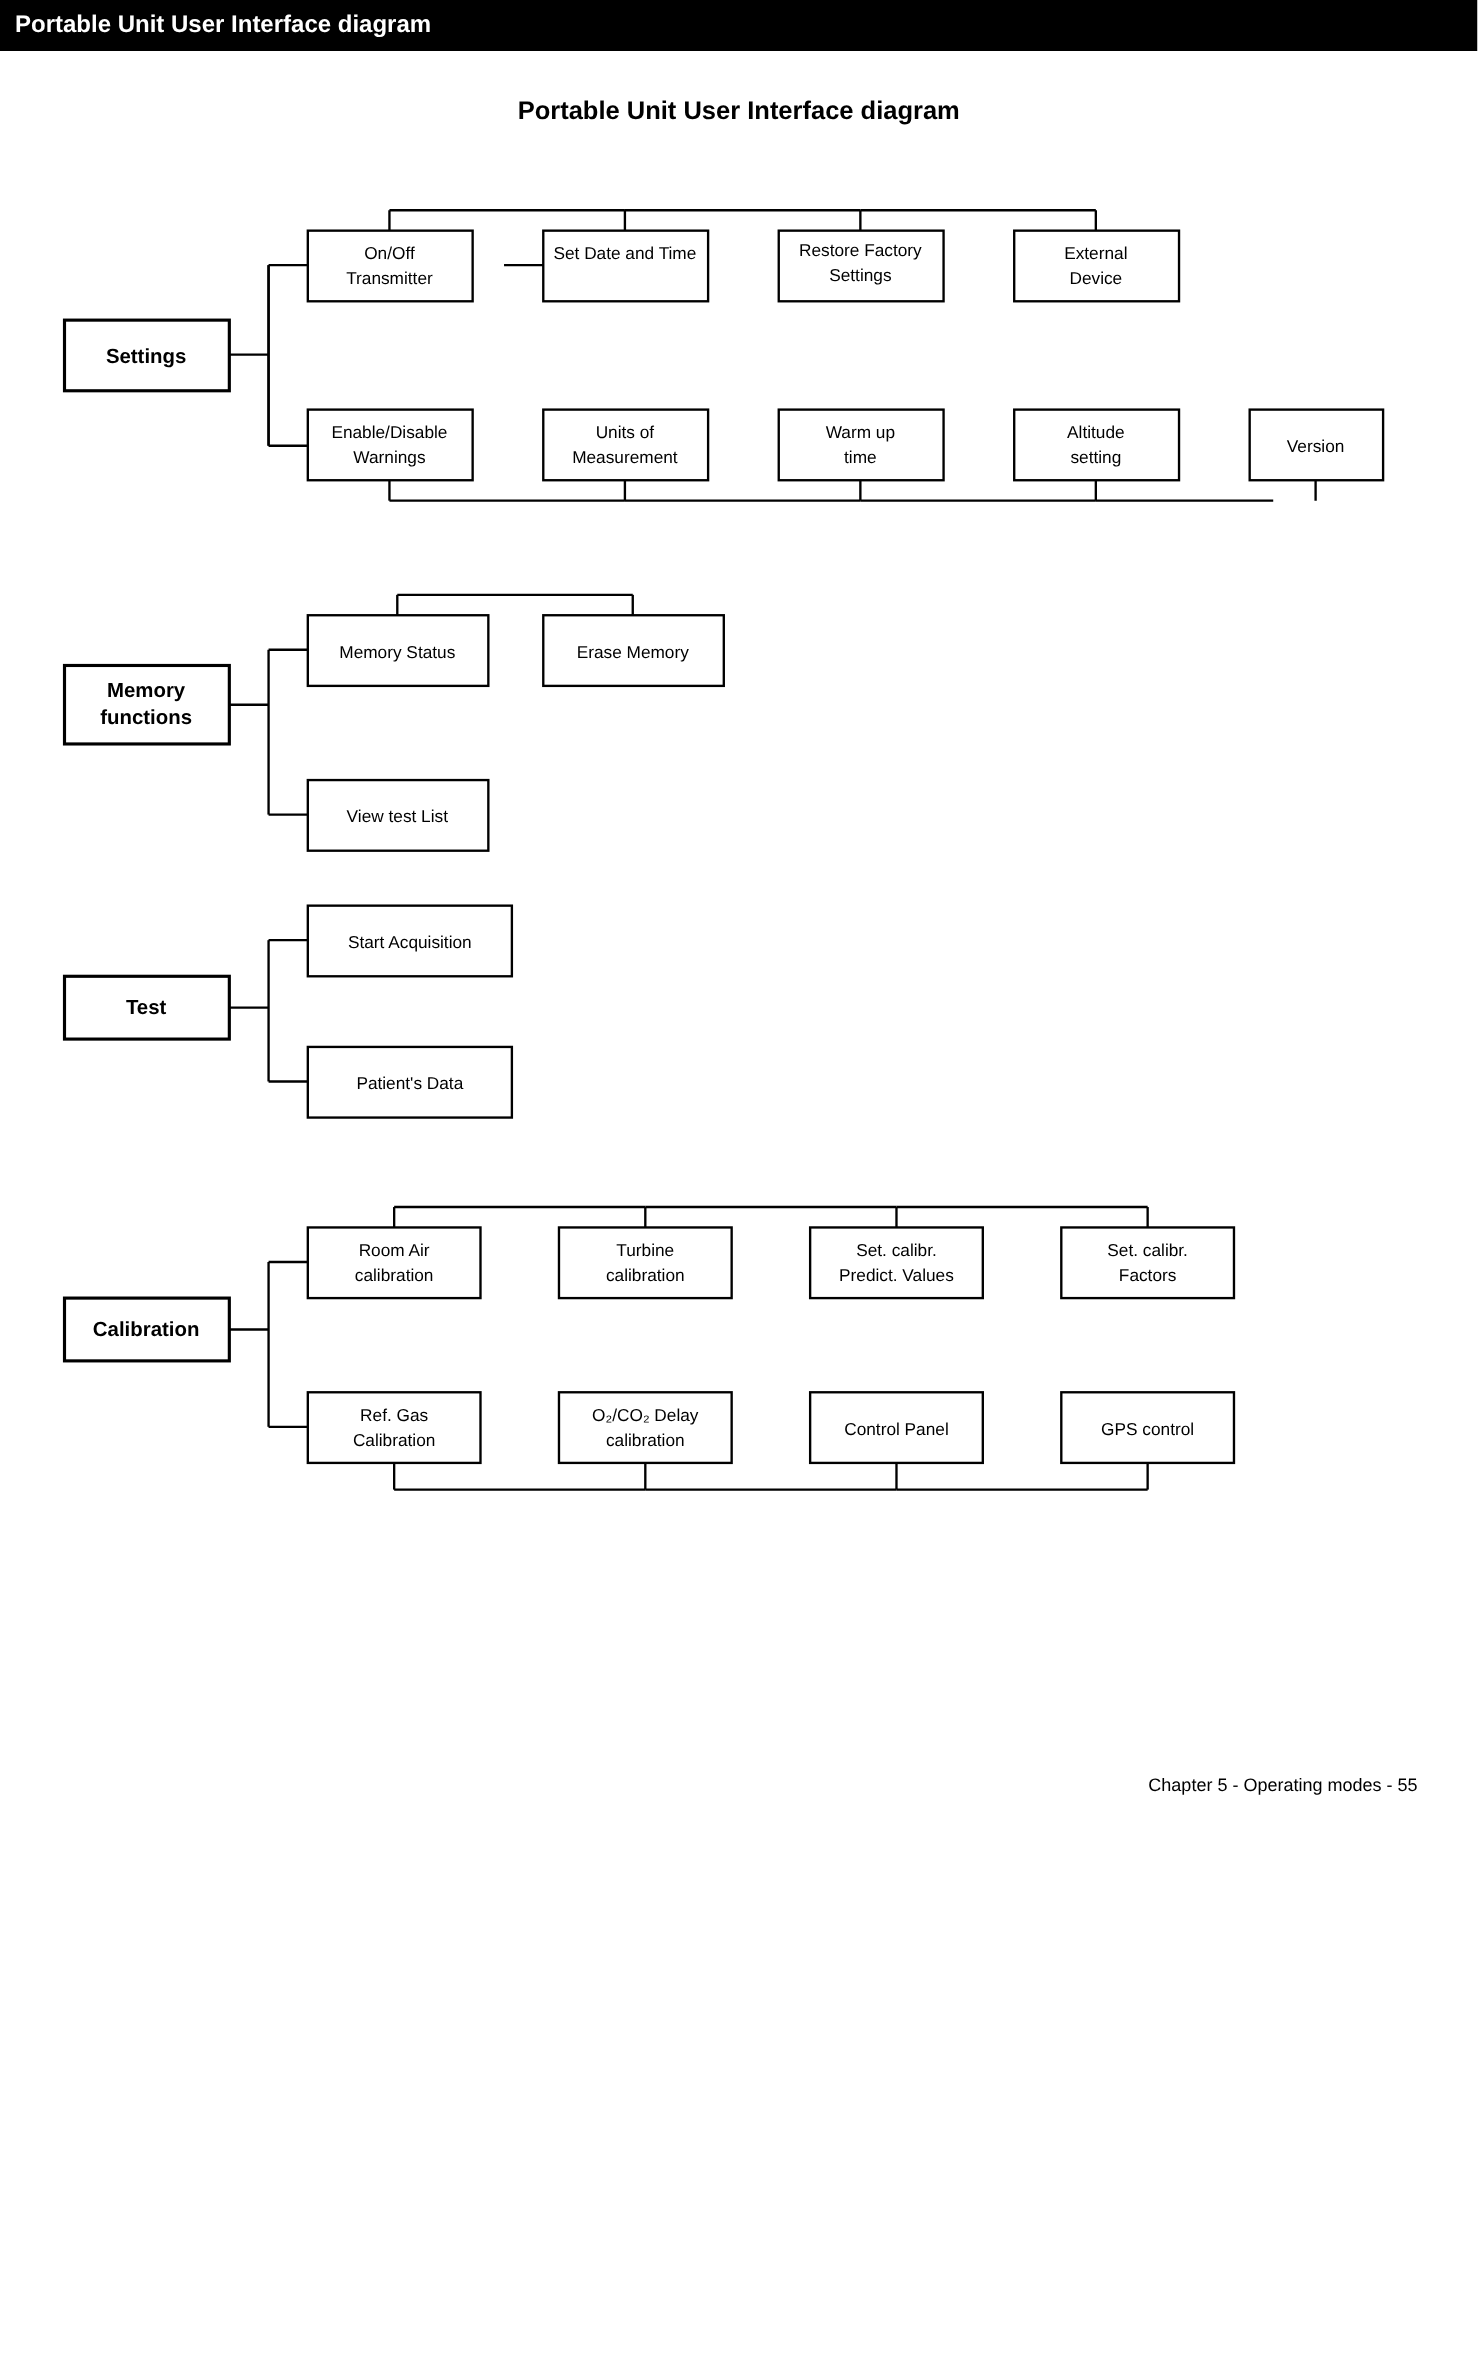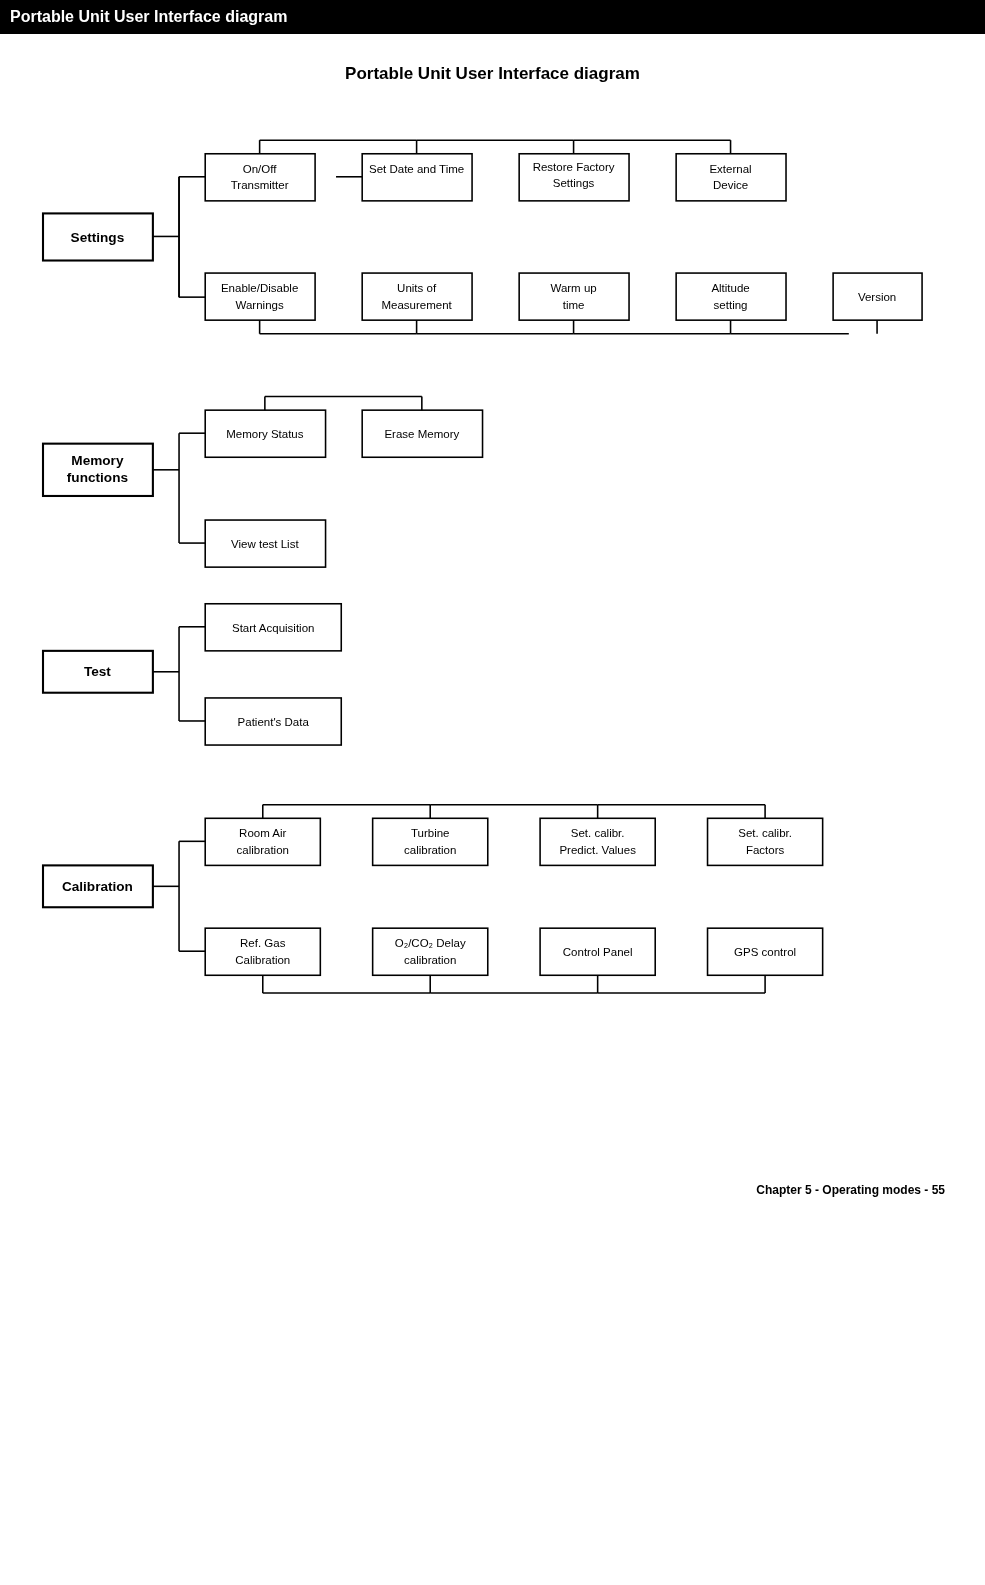--- a/index.html
+++ b/index.html
@@ -222,16 +222,16 @@
       <line x1="530" y1="823" x2="530" y2="840"></line>
       <line x1="530" y1="840" x2="690" y2="840"></line>
 
       <rect class="node-rect" x="635" y="778" width="110" height="45"></rect>
       <text x="690" y="805" text-anchor="middle">GPS control</text>
       <line x1="690" y1="823" x2="690" y2="840"></line>
 
     </svg>
   </div>
 
-  <div style="text-align: right; font-weight: bold; font-size: 12px; margin-top: 40px; padding-right: 10px;">
+  <div style="text-align: right; font-weight: normal; font-size: 12px; margin-top: 40px; padding-right: 10px;">
     <span>Chapter 5 - Operating modes - 55</span>
   </div>
 </div>
 
 </body></html>

